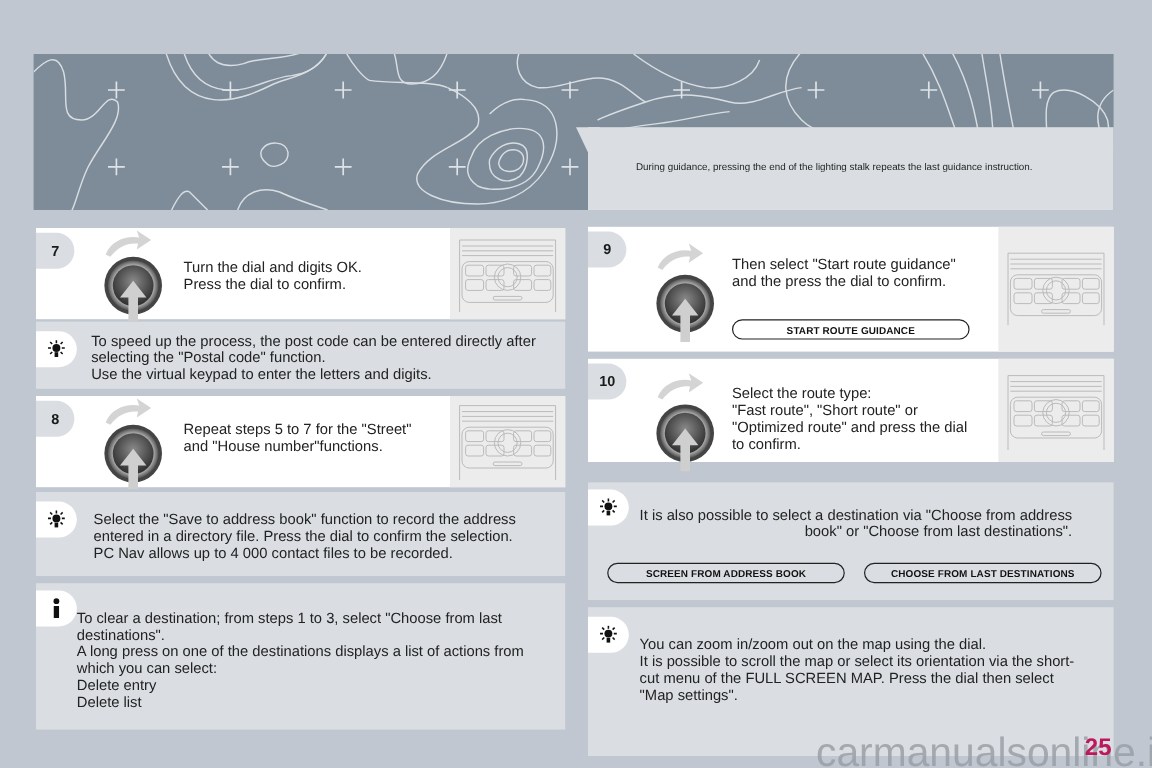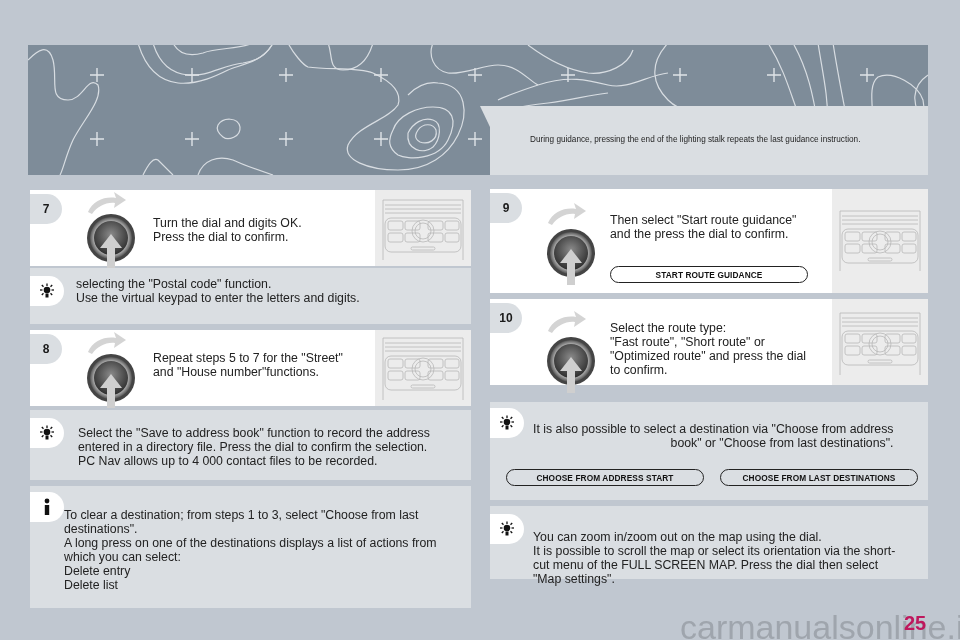--- a/index.html
+++ b/index.html
@@ -139,20 +139,21 @@
           <line x1="2.8" y1="2" x2="4.5" y2="3.7"></line>
           <line x1="13.2" y1="2" x2="11.5" y2="3.7"></line>
           <line x1="2.8" y1="12" x2="4.5" y2="10.3"></line>
           <line x1="13.2" y1="12" x2="11.5" y2="10.3"></line>
         </g>
         <circle cx="8" cy="7" r="3.3" fill="#111"></circle>
         <rect x="6.5" y="10.5" width="3" height="4" fill="#111"></rect>
       </svg>
   </div>
   <div class="tip-text" style="left:46px; top:9px;">
+    <div>To speed up the process, the post code can be entered directly after</div>
     <div>selecting the "Postal code" function.</div>
     <div>Use the virtual keypad to enter the letters and digits.</div>
   </div>
 </div>
 
 <div class="card step" style="left:30px; top:330px; width:441px; height:76px;">
   <div class="step-badge">8</div>
   <svg class="dial" style="left:48px; top:0px;" width="64" height="78" viewBox="0 0 64 78">
     <path d="M10,22 C15,10 28,6 38,8 L36,2 L48,10 L36,18 L37,13 C28,12 20,16 14,24 Z" fill="#d4d4d4"></path>
     <circle cx="33" cy="48" r="24" fill="#444"></circle>
@@ -324,25 +325,25 @@
           <line x1="13.2" y1="12" x2="11.5" y2="10.3"></line>
         </g>
         <circle cx="8" cy="7" r="3.3" fill="#111"></circle>
         <rect x="6.5" y="10.5" width="3" height="4" fill="#111"></rect>
       </svg>
   </div>
   <div class="tip-text" style="left:43px; top:20px;">
     <div>It is also possible to select a destination via "Choose from address</div>
     <div>book" or "Choose from last destinations".</div>
   </div>
-  <div class="pill" style="left:16px; top:67px; width:198px;">CHOOSE FROM ADDRESS START</div>
+  <div class="pill" style="left:16px; top:67px; width:198px;">SCREEN FROM ADDRESS BOOK</div>
   <div class="pill" style="left:230px; top:67px; width:198px;">CHOOSE FROM LAST DESTINATIONS</div>
 </div>
 
-<div class="card tip" style="left:490px; top:506px; width:438px; height:73px;text-decoration:underline;">
+<div class="card tip" style="left:490px; top:506px; width:438px; height:124px;text-decoration:underline;">
   <div class="tip-icon" style="top:8px;">
     <svg width="16" height="16" viewBox="0 0 16 16">
         <g stroke="#111" stroke-width="1.3">
           <line x1="8" y1="0.5" x2="8" y2="3"></line>
           <line x1="1" y1="7" x2="3.5" y2="7"></line>
           <line x1="12.5" y1="7" x2="15" y2="7"></line>
           <line x1="2.8" y1="2" x2="4.5" y2="3.7"></line>
           <line x1="13.2" y1="2" x2="11.5" y2="3.7"></line>
           <line x1="2.8" y1="12" x2="4.5" y2="10.3"></line>
           <line x1="13.2" y1="12" x2="11.5" y2="10.3"></line>

